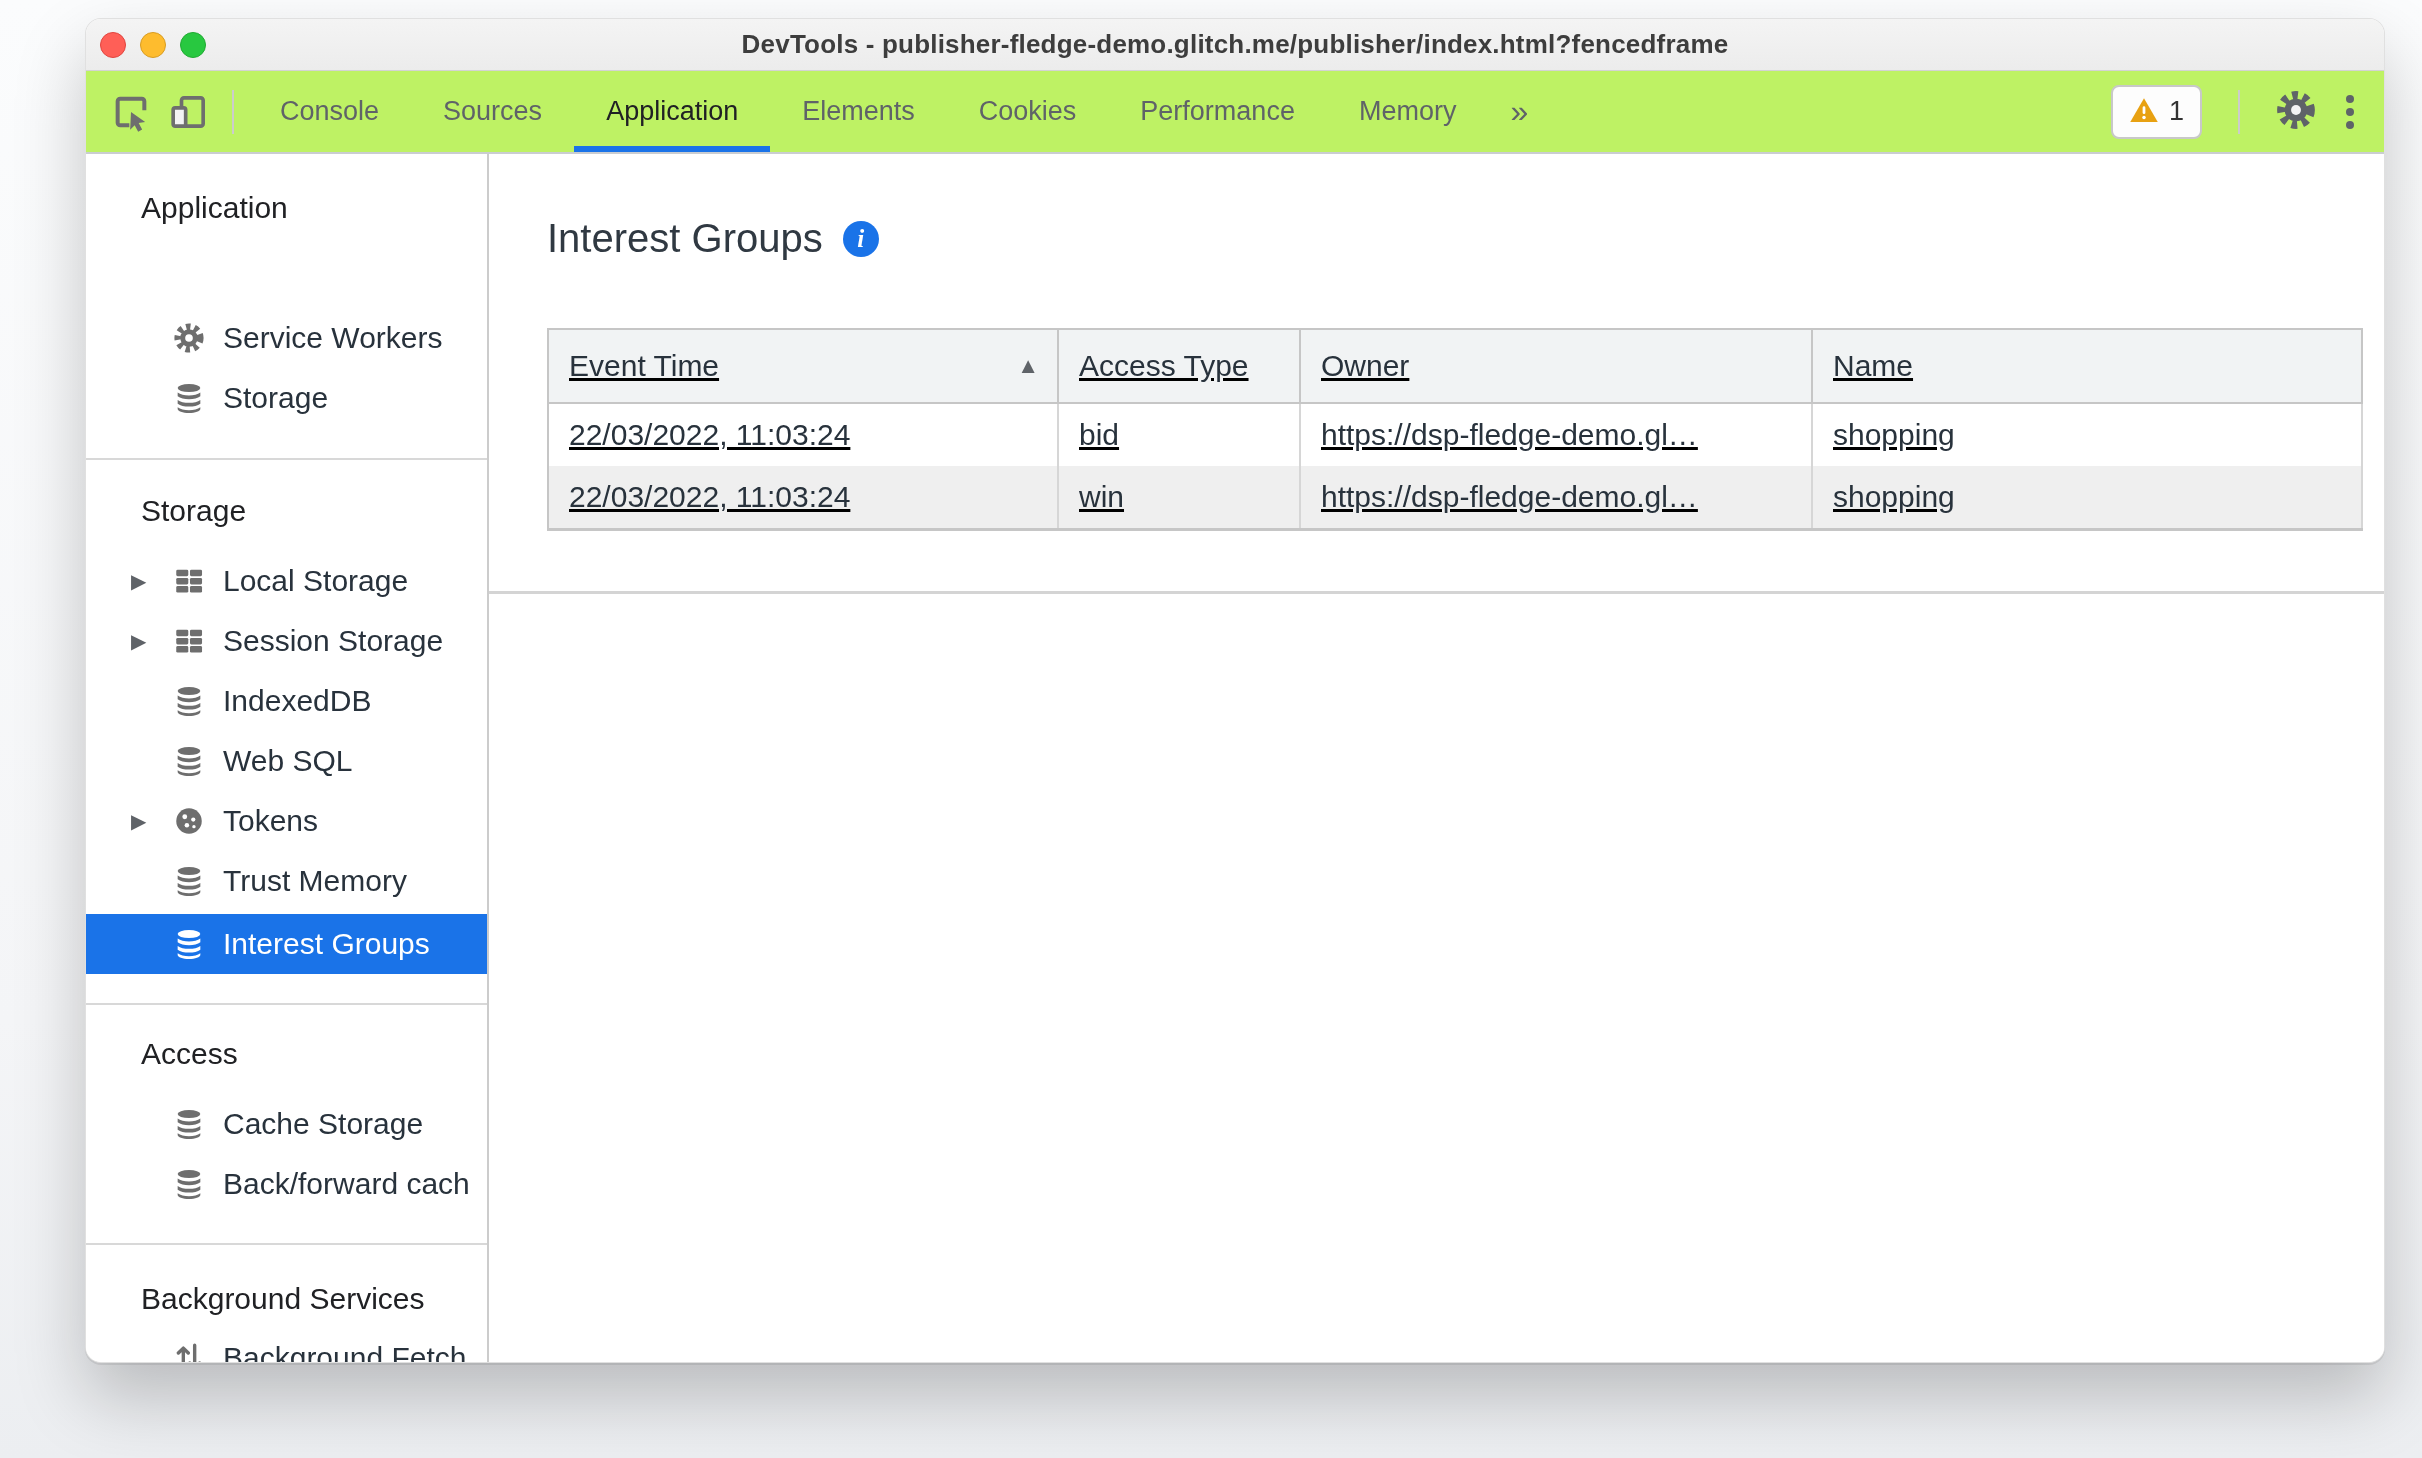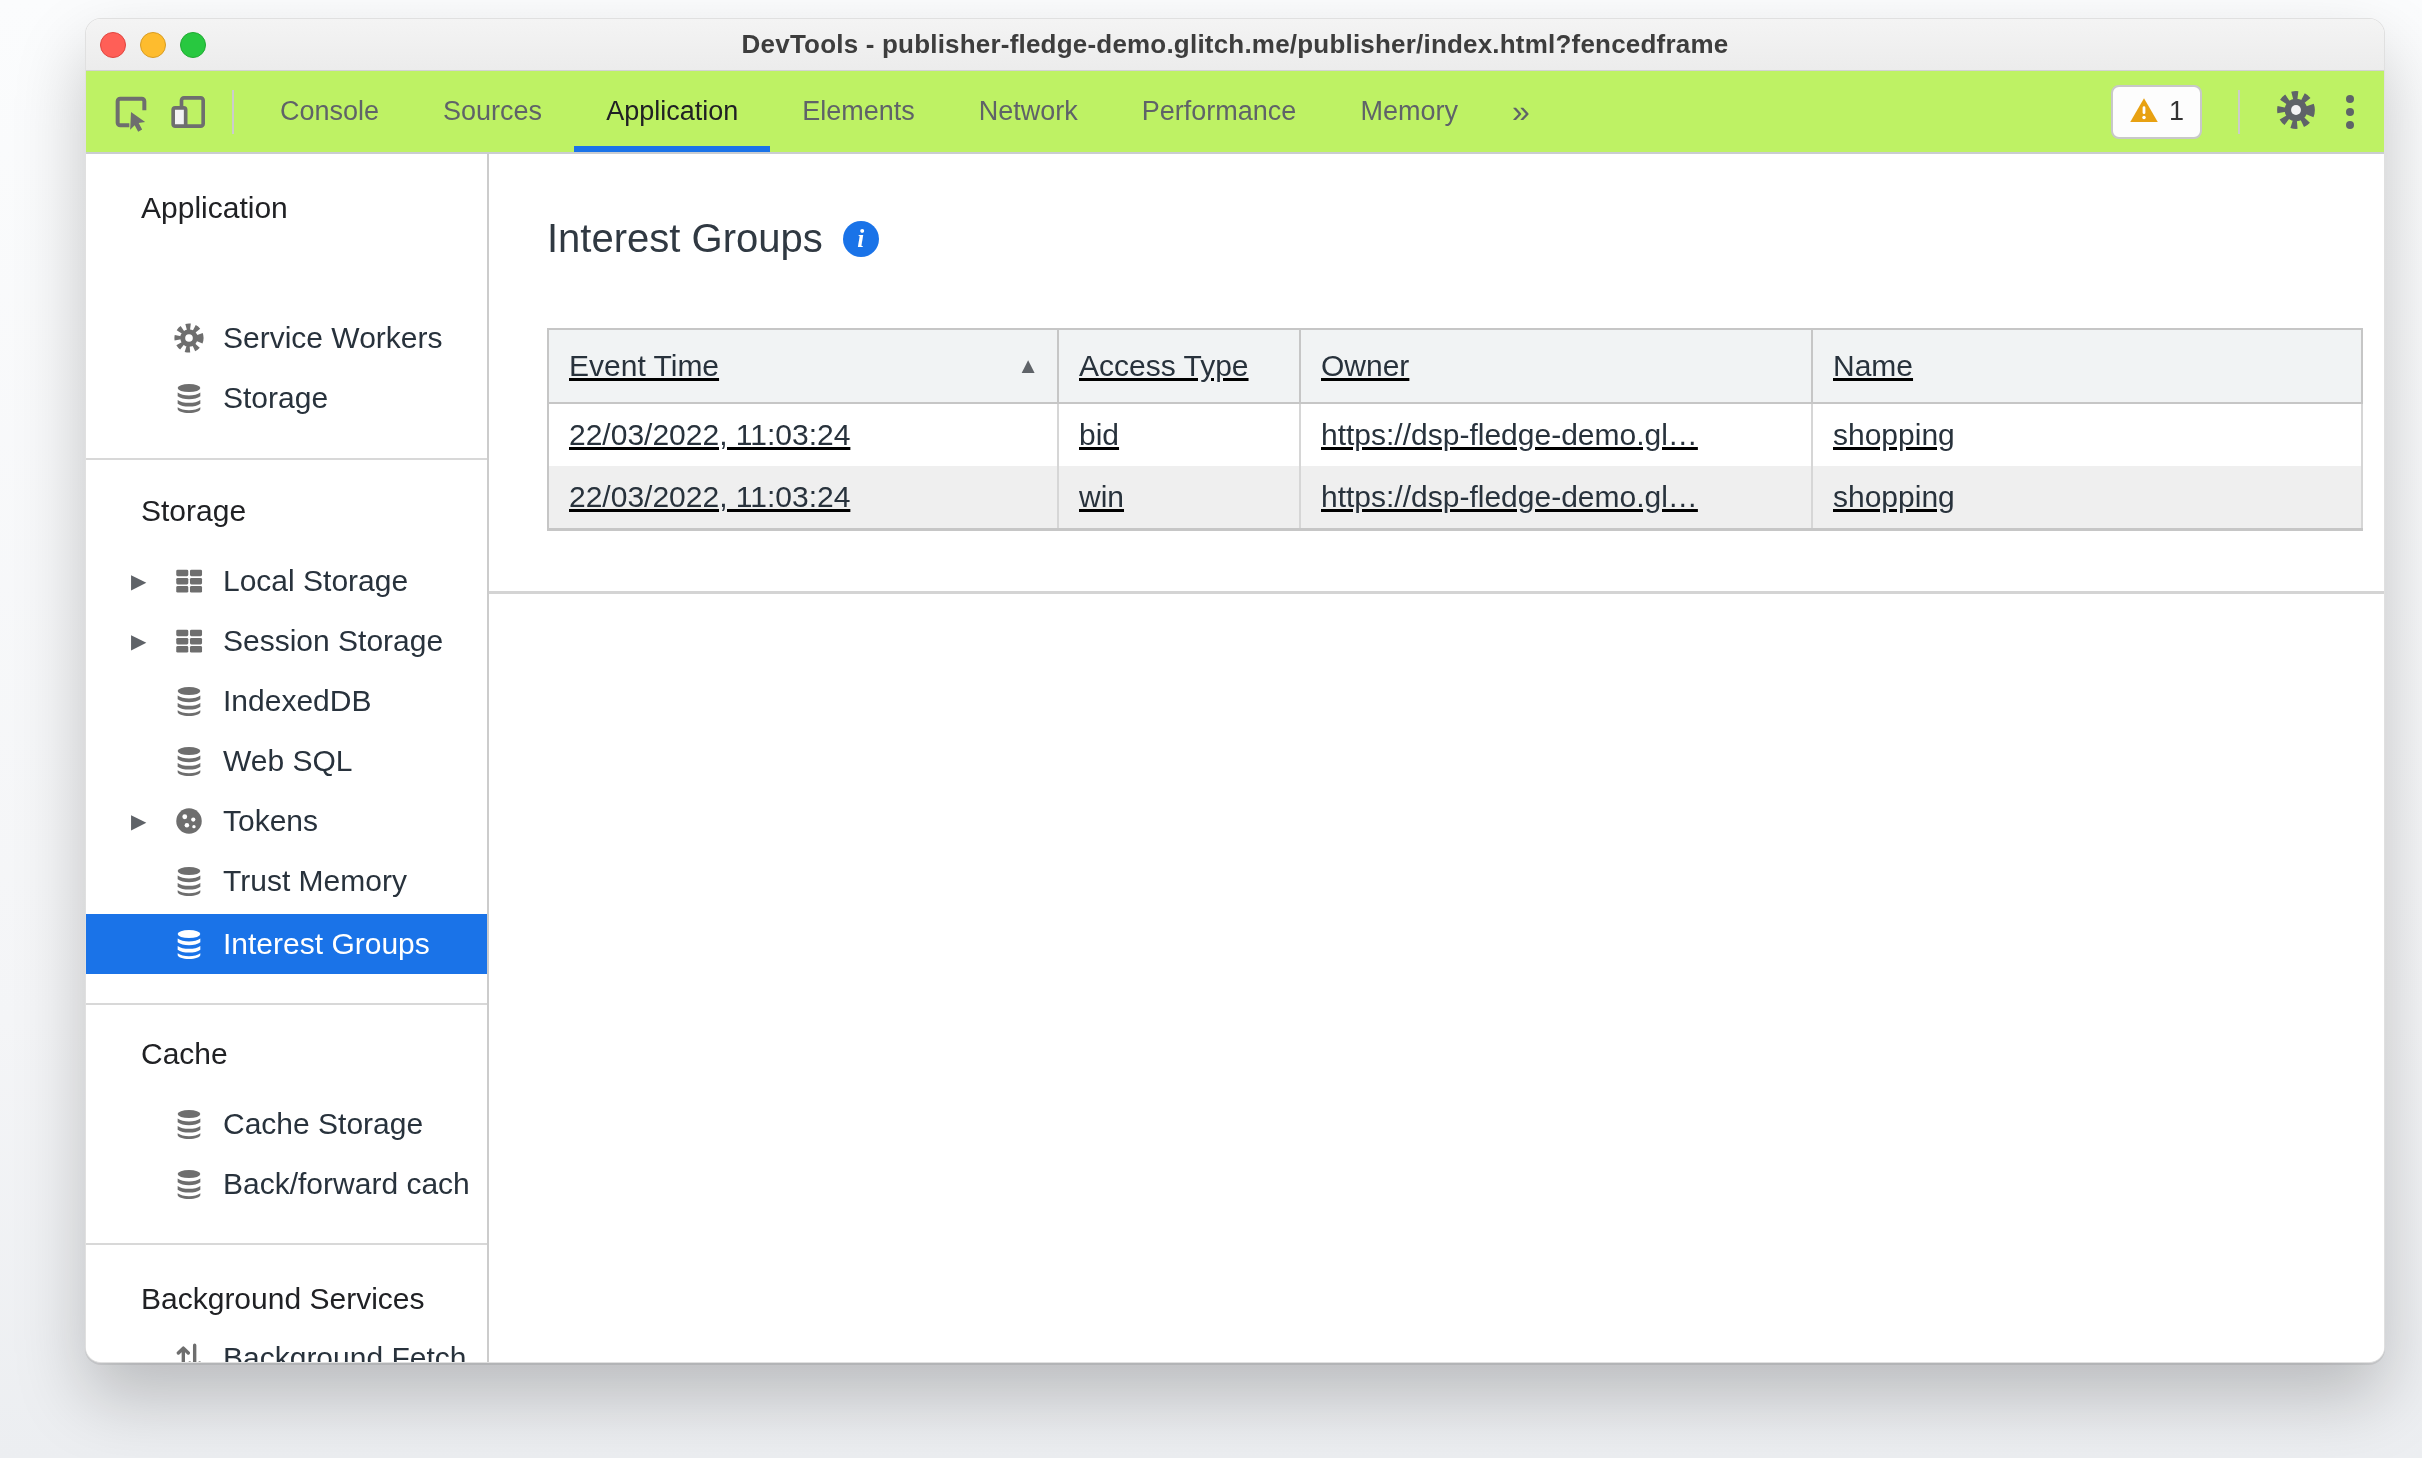--- a/index.html
+++ b/index.html
@@ -141,21 +141,21 @@
           <rect x="2.5" y="9.5" width="7.5" height="11" rx="1.2" fill="#f3f3f4"></rect>
         </svg>
       </div>
       <div class="tb-sep"></div>
 
       <div class="tabs">
         <div class="tab">Console</div>
         <div class="tab">Sources</div>
         <div class="tab sel">Application</div>
         <div class="tab">Elements</div>
-        <div class="tab">Network</div>
+        <div class="tab">Cookies</div>
         <div class="tab">Performance</div>
         <div class="tab">Memory</div>
         <div class="tab more">»</div>
       </div>
 
       <div class="tb-spacer"></div>
 
       <div class="warn-badge">
         <span>
           <svg viewBox="0 0 24 24">
@@ -306,21 +306,21 @@
                 <ellipse cx="12" cy="5" rx="8" ry="2.8"></ellipse>
                 <path d="M4 8.2c1.8 1.4 4.7 2 8 2s6.2-.6 8-2v2.6c-1.8 1.4-4.7 2-8 2s-6.2-.6-8-2z"></path>
                 <path d="M4 13.4c1.8 1.4 4.7 2 8 2s6.2-.6 8-2V16c-1.8 1.4-4.7 2-8 2s-6.2-.6-8-2z"></path>
                 <path d="M4 18.6c1.8 1.4 4.7 2 8 2s6.2-.6 8-2v1.2c0 1.5-3.6 2.8-8 2.8s-8-1.3-8-2.8z"></path>
               </svg>
           </span>
           <span class="slabel">Interest Groups</span>
         </div>
 
         <div class="sdivider" style="top:849px"></div>
-        <div class="srow hdr" style="top:870px">Cache</div>
+        <div class="srow hdr" style="top:870px">Access</div>
 
         <div class="srow item" style="top:940px">
           <span class="exp"></span>
           <span class="sicon">
             <svg viewBox="0 0 24 24" fill="currentColor">
                 <ellipse cx="12" cy="5" rx="8" ry="2.8"></ellipse>
                 <path d="M4 8.2c1.8 1.4 4.7 2 8 2s6.2-.6 8-2v2.6c-1.8 1.4-4.7 2-8 2s-6.2-.6-8-2z"></path>
                 <path d="M4 13.4c1.8 1.4 4.7 2 8 2s6.2-.6 8-2V16c-1.8 1.4-4.7 2-8 2s-6.2-.6-8-2z"></path>
                 <path d="M4 18.6c1.8 1.4 4.7 2 8 2s6.2-.6 8-2v1.2c0 1.5-3.6 2.8-8 2.8s-8-1.3-8-2.8z"></path>
               </svg>

